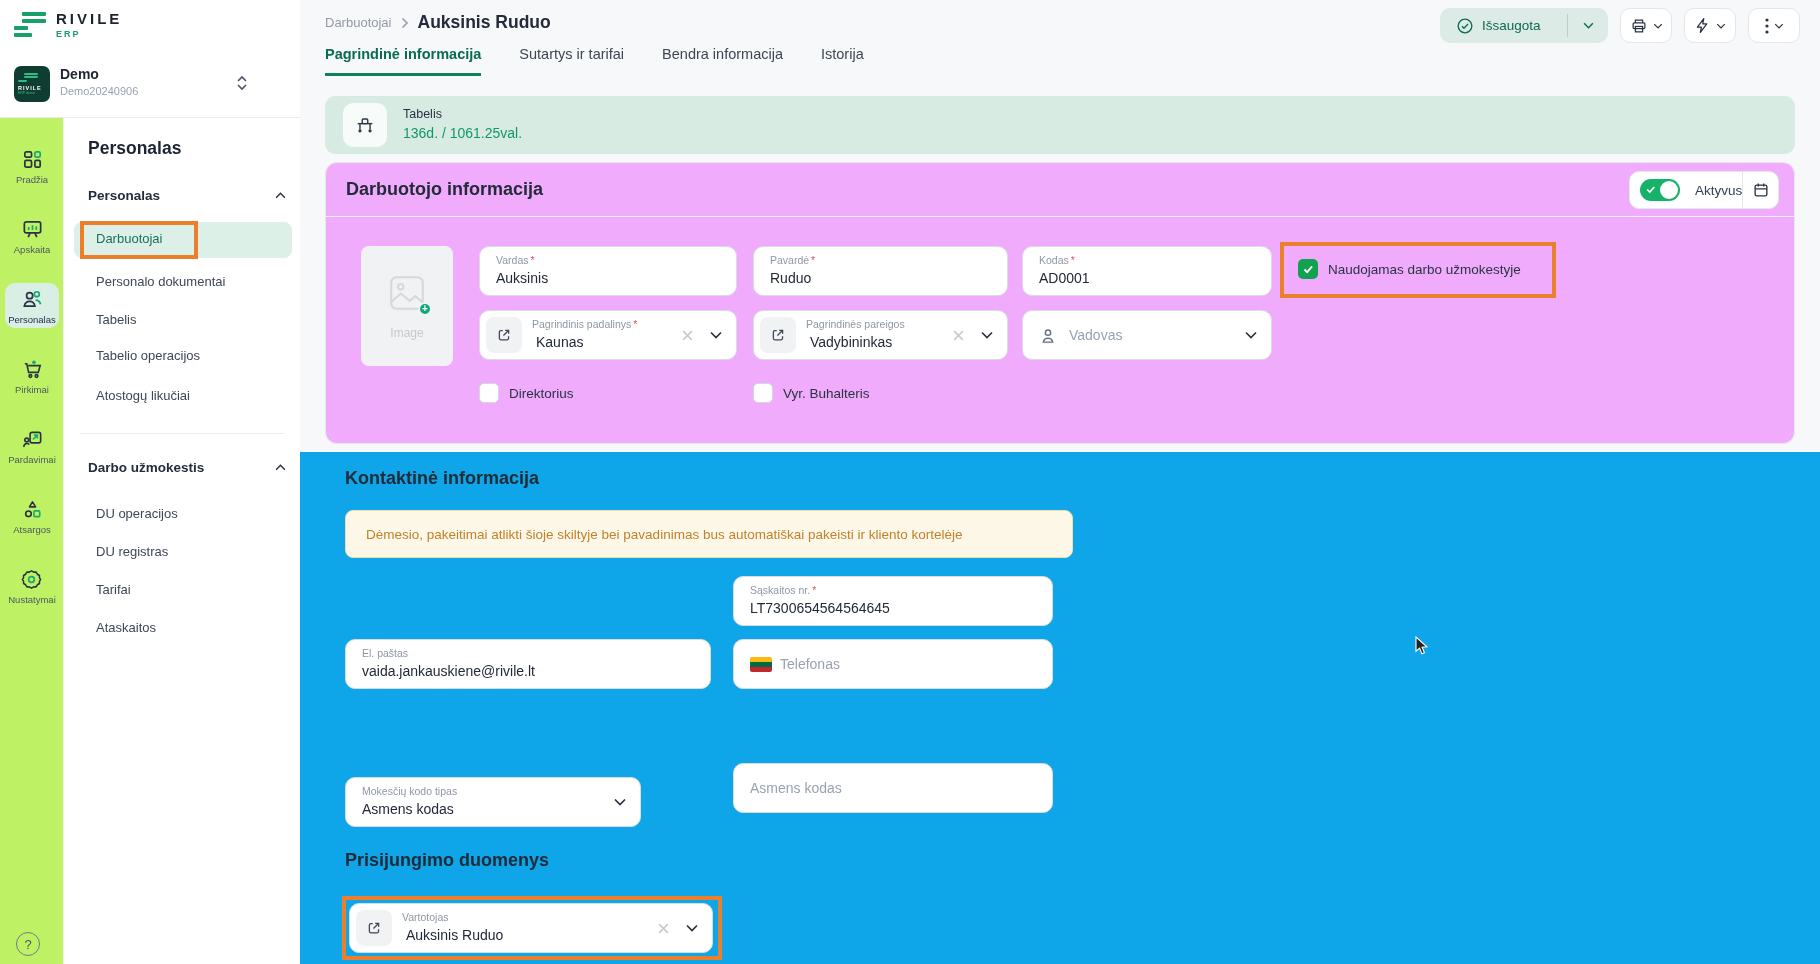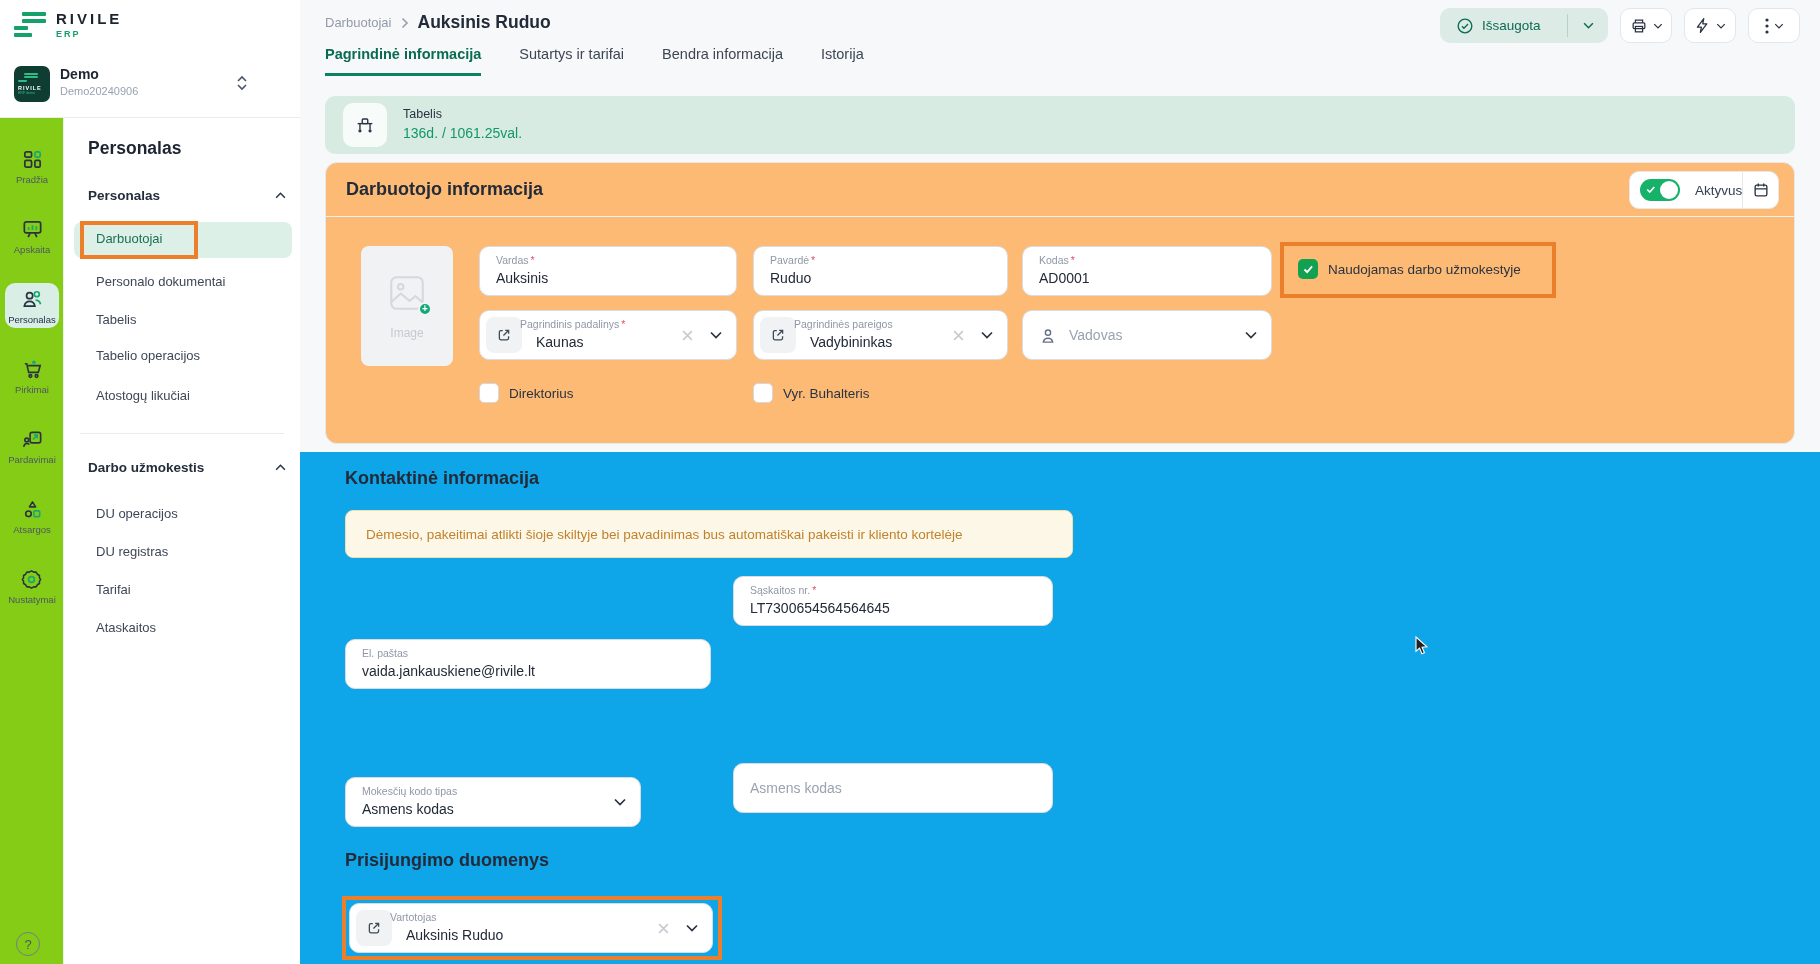--- a/index.html
+++ b/index.html
@@ -16,21 +16,21 @@
   .brand-name { font-size:15px; font-weight:700; letter-spacing:3px; color:#1d2430; }
   .brand-sub { font-size:9px; font-weight:700; letter-spacing:2px; color:#16a06a; margin-top:2px; }
   .company-logo { position:absolute; left:14px; top:66px; width:36px; height:36px; background:#0f3d31; border-radius:7px; padding:5px 4px; }
   .company-logo .b { height:2px; background:#2fbd85; margin:1.5px 0; border-radius:1px; }
   .company-logo .t { font-size:5.5px; font-weight:700; letter-spacing:1px; color:#fff; margin-top:3px; }
   .company-logo .t2 { font-size:3.5px; color:#2fbd85; }
   .company-name { position:absolute; left:60px; top:66px; font-size:14px; font-weight:700; color:#1d2533; }
   .company-code { position:absolute; left:60px; top:85px; font-size:11px; color:#98a2b3; }
   .company-select { position:absolute; right:52px; top:74px; cursor:pointer; }
 
-  .rail { position:absolute; left:0; top:118px; bottom:0; width:64px; border-right:1px solid #eceef0; background:#84cc16; }
+  .rail { position:absolute; left:0; top:118px; bottom:0; width:64px; border-right:1px solid #eceef0; background:#bef264; }
   .rail-items { position:absolute; top:12px; left:0; width:64px; display:flex; flex-direction:column; }
   .rail-item { height:70px; display:flex; flex-direction:column; align-items:center; justify-content:center; cursor:pointer; }
   .rail-item .pill { display:flex; flex-direction:column; align-items:center; padding:5px 3px 3px; border-radius:10px; }
   .rail-item.active .pill { background:#d9efe6; }
   .rail-label { font-size:9.5px; color:#4d5766; margin-top:3px; white-space:nowrap; }
   .rail-item.active .rail-label { color:#22304a; }
   .help-circle { position:absolute; left:16px; bottom:8px; width:24px; height:24px; border:1.5px solid #717c8c; border-radius:50%; display:flex; align-items:center; justify-content:center; font-size:13px; color:#4c5665; cursor:pointer; }
 
   .menu { position:absolute; left:64px; top:118px; bottom:0; width:236px; background:#fff; }
   .menu-title { position:absolute; left:24px; top:20px; font-size:17.5px; font-weight:700; color:#1d2533; }
@@ -57,21 +57,21 @@
 
   .tabs { position:absolute; left:25px; top:46px; display:flex; gap:38px; }
   .tab { font-size:14.5px; color:#3d4654; padding-bottom:11px; cursor:pointer; border-bottom:3px solid transparent; }
   .tab.active { color:#0a6b53; font-weight:700; border-bottom-color:#0d8160; }
 
   .banner { position:absolute; left:25px; top:96px; width:1470px; height:58px; background:#d8ebe3; border-radius:10px; }
   .banner-icon { position:absolute; left:18px; top:7px; width:44px; height:44px; background:rgba(255,255,255,.78); border-radius:10px; display:flex; align-items:center; justify-content:center; }
   .banner-title { position:absolute; left:78px; top:11px; font-size:12.5px; color:#2a3342; }
   .banner-value { position:absolute; left:78px; top:29px; font-size:14px; color:#12976b; }
 
-  .card { position:absolute; left:25px; top:162px; width:1470px; height:282px; background:#fdba74; border:1px solid #e6e8eb; border-radius:12px; }
+  .card { position:absolute; left:25px; top:162px; width:1470px; height:282px; background:#f0abfc; border:1px solid #e6e8eb; border-radius:12px; }
   .card-head { position:absolute; left:0; top:0; right:0; height:54px; border-bottom:1px solid #eef0f2; }
   .card-title { position:absolute; left:20px; top:16px; font-size:18px; font-weight:700; color:#232b39; }
   .sec-title { position:absolute; font-size:18px; font-weight:700; color:#232b39; }
 
   .active-ctl { position:absolute; left:1303px; top:8px; width:150px; height:38px; border:1px solid #e6e8eb; border-radius:10px; background:#fff; display:flex; align-items:center; }
   .toggle { width:40px; height:22px; border-radius:11px; background:#17b26a; position:relative; margin-left:10px; cursor:pointer; flex:none; }
   .toggle .knob { position:absolute; right:2px; top:2px; width:18px; height:18px; background:#fff; border-radius:50%; }
   .toggle svg { position:absolute; left:6px; top:6px; }
   .active-ctl .txt { font-size:13.5px; color:#344054; margin-left:15px; flex:1; }
   .active-ctl .vsep { width:1px; height:37px; background:#e6e8eb; }
@@ -80,21 +80,21 @@
   .img-ph { position:absolute; left:35px; top:83px; width:92px; height:120px; background:#f1f2f3; border-radius:8px; display:flex; flex-direction:column; align-items:center; justify-content:center; gap:12px; cursor:pointer; }
   .img-ph .lbl { font-size:12px; color:#c6cad0; }
   .img-icon-wrap { position:relative; }
   .plus-badge { position:absolute; right:-4px; bottom:-2px; width:14px; height:14px; background:#12a875; border:2px solid #f1f2f3; border-radius:50%; color:#fff; font-size:10px; line-height:10px; text-align:center; font-weight:700; }
 
   .field { position:absolute; height:50px; background:#fff; border:1px solid #d9dce1; border-radius:10px; cursor:text; }
   .field .lbl { position:absolute; left:16px; top:7px; font-size:10.5px; color:#8f97a6; white-space:nowrap; }
   .field .req { color:#e0526b; margin-left:2px; }
   .field .val { position:absolute; left:16px; bottom:9px; font-size:14px; color:#222a37; white-space:nowrap; }
   .field .ph { position:absolute; left:16px; top:16px; font-size:14px; color:#9aa2b1; white-space:nowrap; }
-  .field.withicon .lbl { left:40px; }
+  .field.withicon .lbl { left:52px; }
   .field.withicon .val { left:56px; }
   .icon-sq { position:absolute; left:6px; top:6px; width:36px; height:36px; background:#f1f2f4; border-radius:8px; display:flex; align-items:center; justify-content:center; cursor:pointer; }
   .clear-x { position:absolute; right:42px; top:18px; cursor:pointer; }
   .chev { position:absolute; right:14px; top:20px; cursor:pointer; }
   .lead-ic { position:absolute; left:16px; top:16px; }
   .field.withlead .ph, .field.withlead .val { left:46px; }
 
   .cbrow { position:absolute; display:flex; align-items:center; gap:10px; cursor:pointer; }
   .checkbox { width:20px; height:20px; border:1.5px solid #d4d8de; border-radius:5px; background:#fff; flex:none; }
   .checkbox.checked { border:none; background:#12a150; display:flex; align-items:center; justify-content:center; }
@@ -508,20 +508,28 @@
 
     <div class="field" style="left:433px;top:124px;width:320px">
       <span class="lbl"><span>Sąskaitos nr.</span><span class="req">*</span></span>
       <span class="val">LT7300654564564645</span>
     </div>
 
     <div class="field" style="left:45px;top:187px;width:366px">
       <span class="lbl"><span>El. paštas</span></span>
       <span class="val">vaida.jankauskiene@rivile.lt</span>
     </div>
+    <div class="field withlead" style="left:433px;top:187px;width:320px">
+      <span class="flag">
+        <div style="background:#FDB913"></div>
+          <div style="background:#006A44"></div>
+          <div style="background:#C1272D"></div>
+      </span>
+      <span class="ph">Telefonas</span>
+    </div>
 
 
     <div class="field" style="left:45px;top:325px;width:296px">
       <span class="lbl"><span>Mokesčių kodo tipas</span></span>
       <span class="val">Asmens kodas</span>
       <span class="chev">
           <svg width="12" height="8" viewBox="0 0 12 8" fill="none">
             <path d="M1 1.5l5 5 5-5" stroke="#2a3342" stroke-width="1.7"></path>
           </svg>
         </span>

